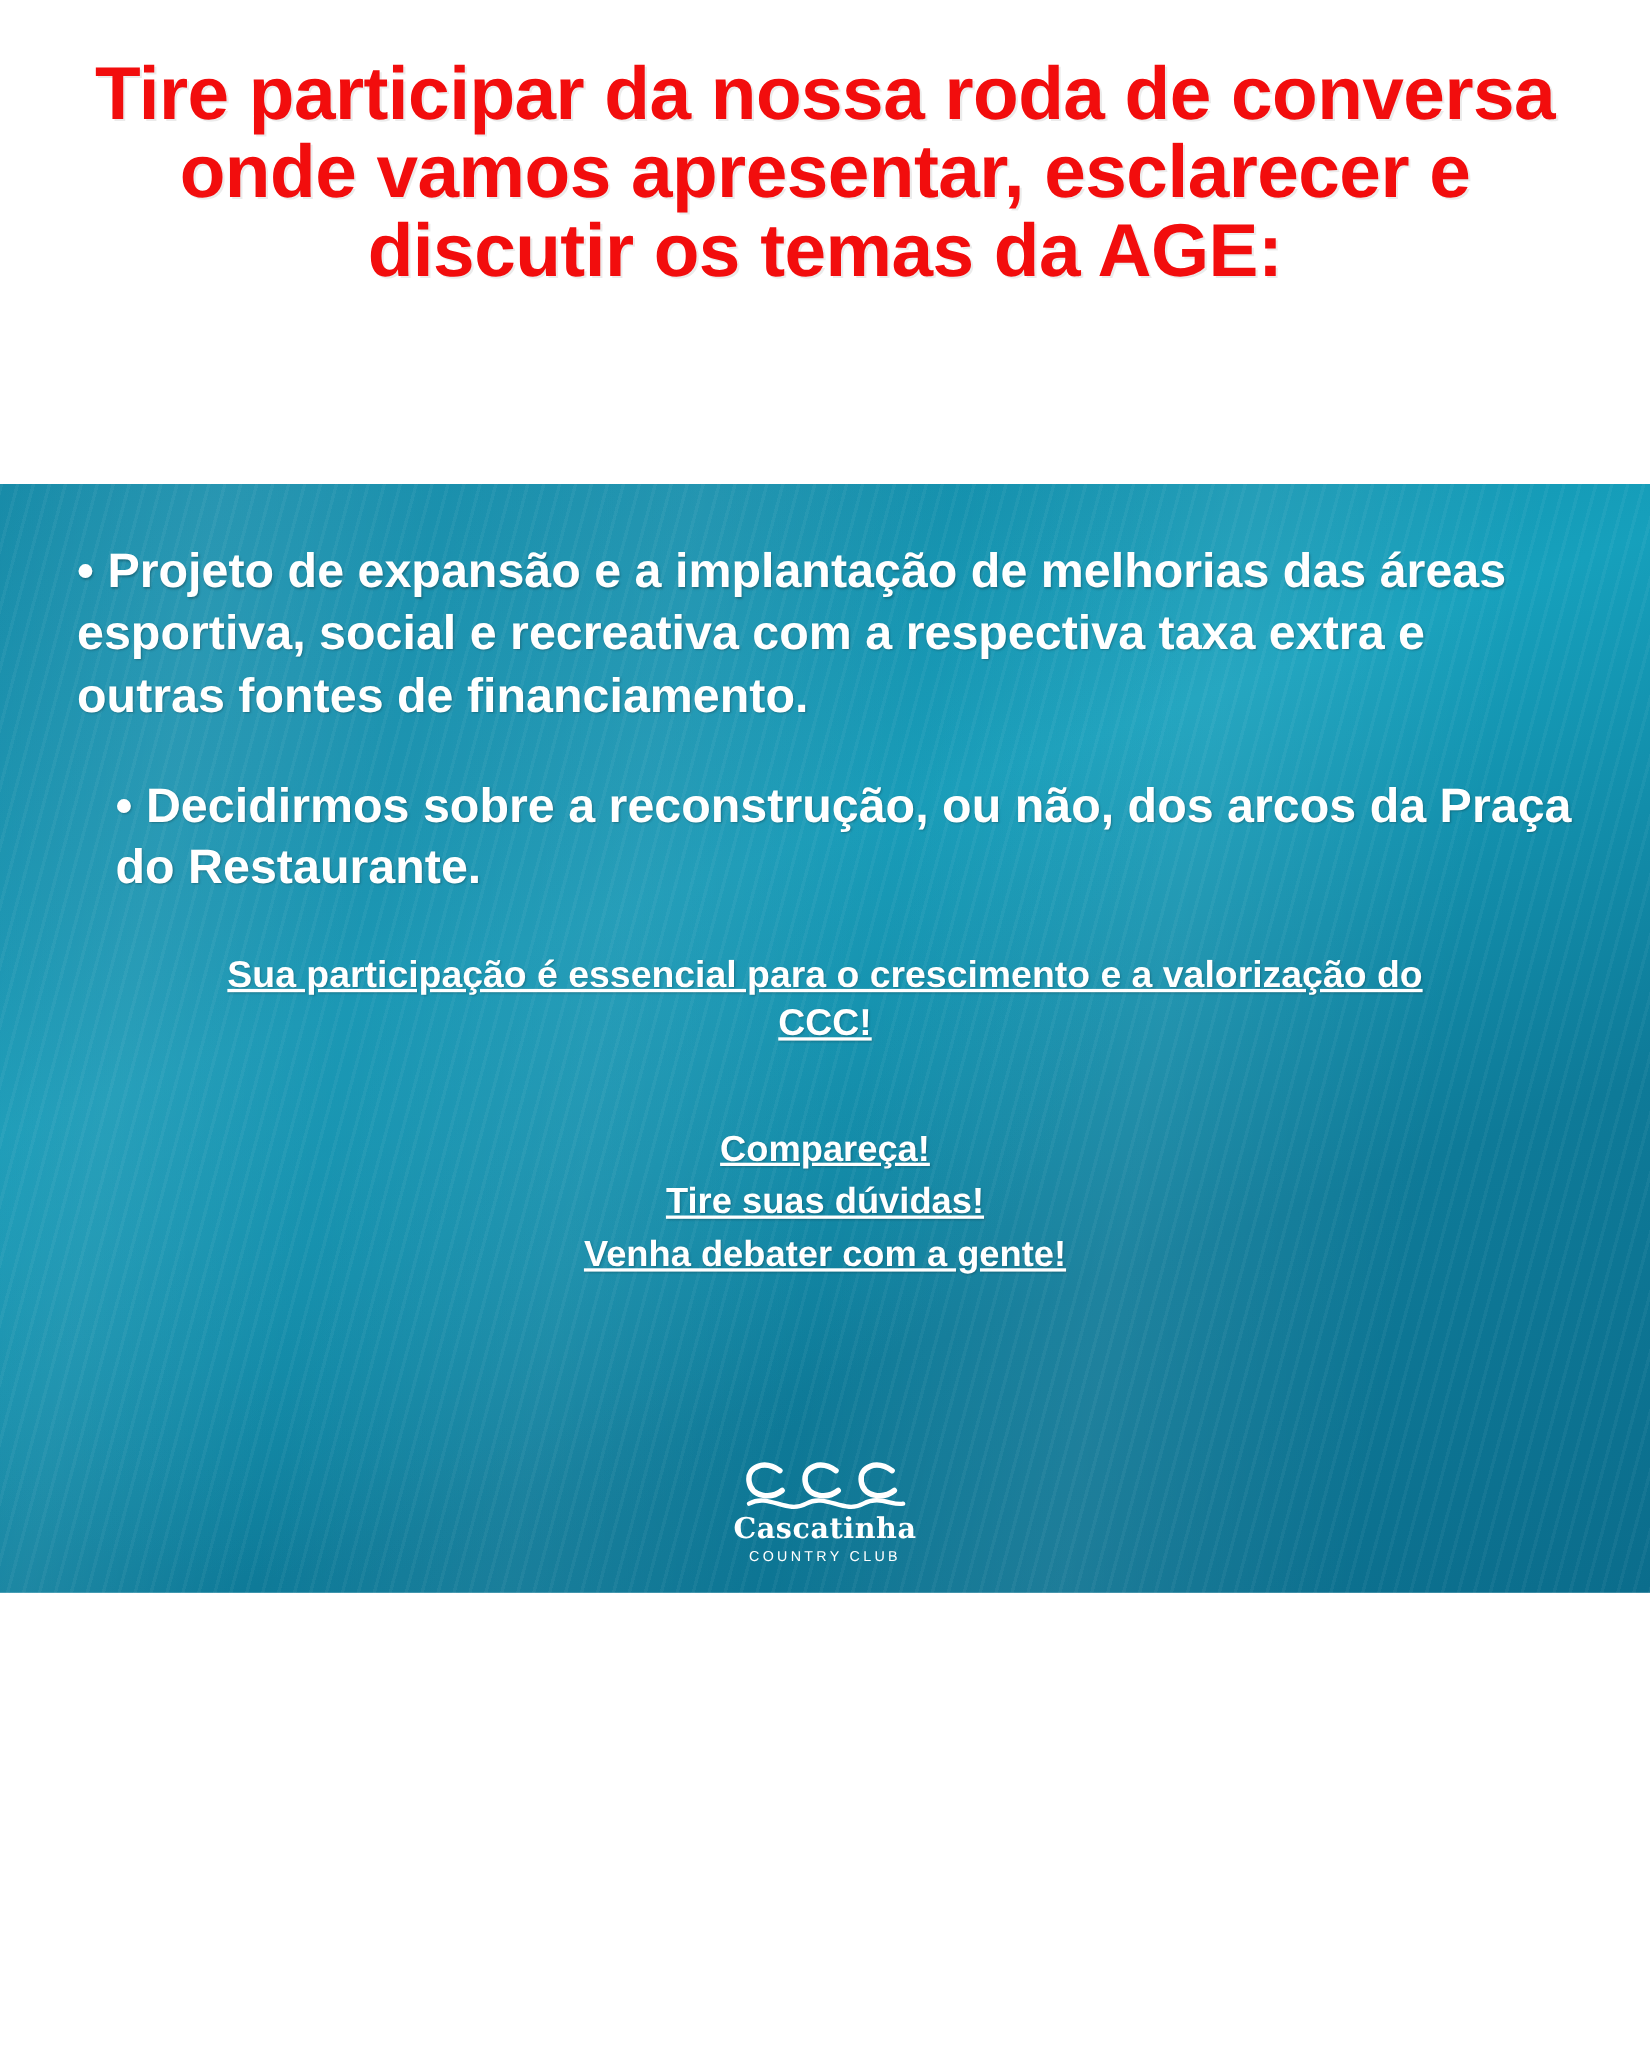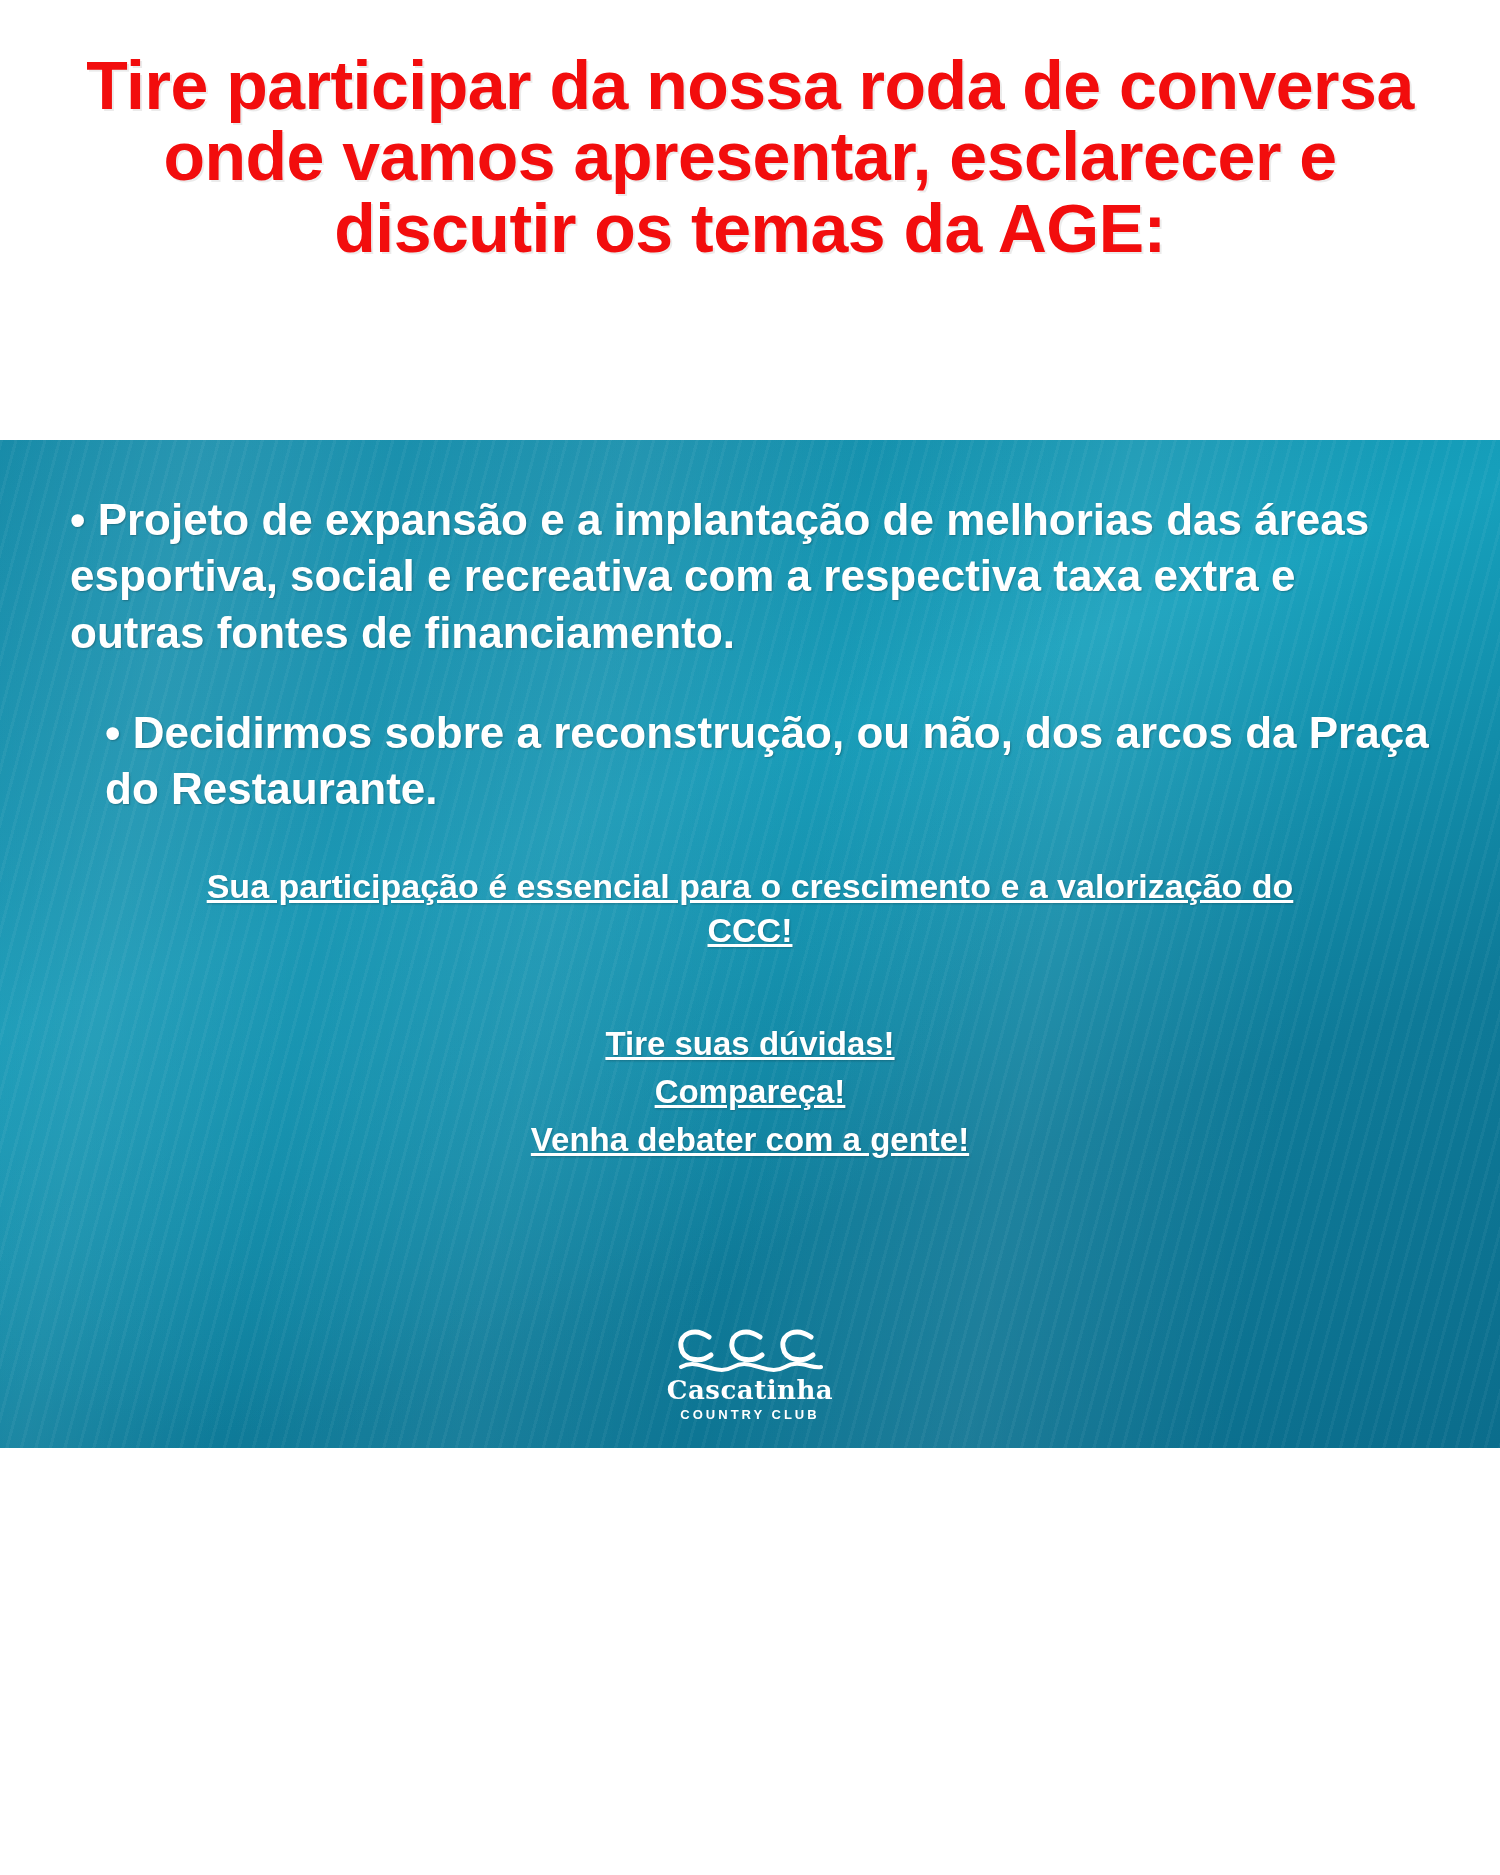--- a/index.html
+++ b/index.html
@@ -139,21 +139,21 @@
     font-family: "DejaVu Serif", serif;
     font-weight: bold;
     font-size: 26px;
     letter-spacing: 0.5px;
     margin-top: -6px;
   }
   .logo-sub {
     color: #ffffff;
     font-size: 13px;
     letter-spacing: 3px;
-    font-weight: bold;
+    font-weight: normal;
     margin-top: 2px;
   }
 </style>
 </head>
 <body>
 
 <div class="poster">
 
   <div class="header">
     <h1 class="headline">Tire participar da nossa roda de conversa onde vamos apresentar, esclarecer e discutir os temas da AGE:</h1>
@@ -164,22 +164,22 @@
 
       <ul class="bullet-list">
         <li class="bullet-item">• Projeto de expansão e a implantação de melhorias das áreas esportiva, social e recreativa com a respectiva taxa extra e outras fontes de financiamento.</li>
         <li class="bullet-item">• Decidirmos sobre a reconstrução, ou  não, dos arcos da Praça do Restaurante.</li>
       </ul>
 
 
       <div class="closing">
         <div class="closing-primary">Sua participação é essencial para o crescimento e a valorização do CCC!</div>
         <div class="calls">
+          <div>Compareça!</div>
           <div>Tire suas dúvidas!</div>
-          <div>Compareça!</div>
           <div>Venha debater com a gente!</div>
         </div>
       </div>
 
     </div>
 
     <div class="logo-wrap">
       <svg class="logo-mark" width="170" height="58" viewBox="0 0 170 58" aria-hidden="true">
         <g fill="none" stroke="#ffffff" stroke-width="5" stroke-linecap="round">
           <path d="M44 14 C30 4, 14 10, 16 24 C18 38, 36 40, 46 32"></path>

